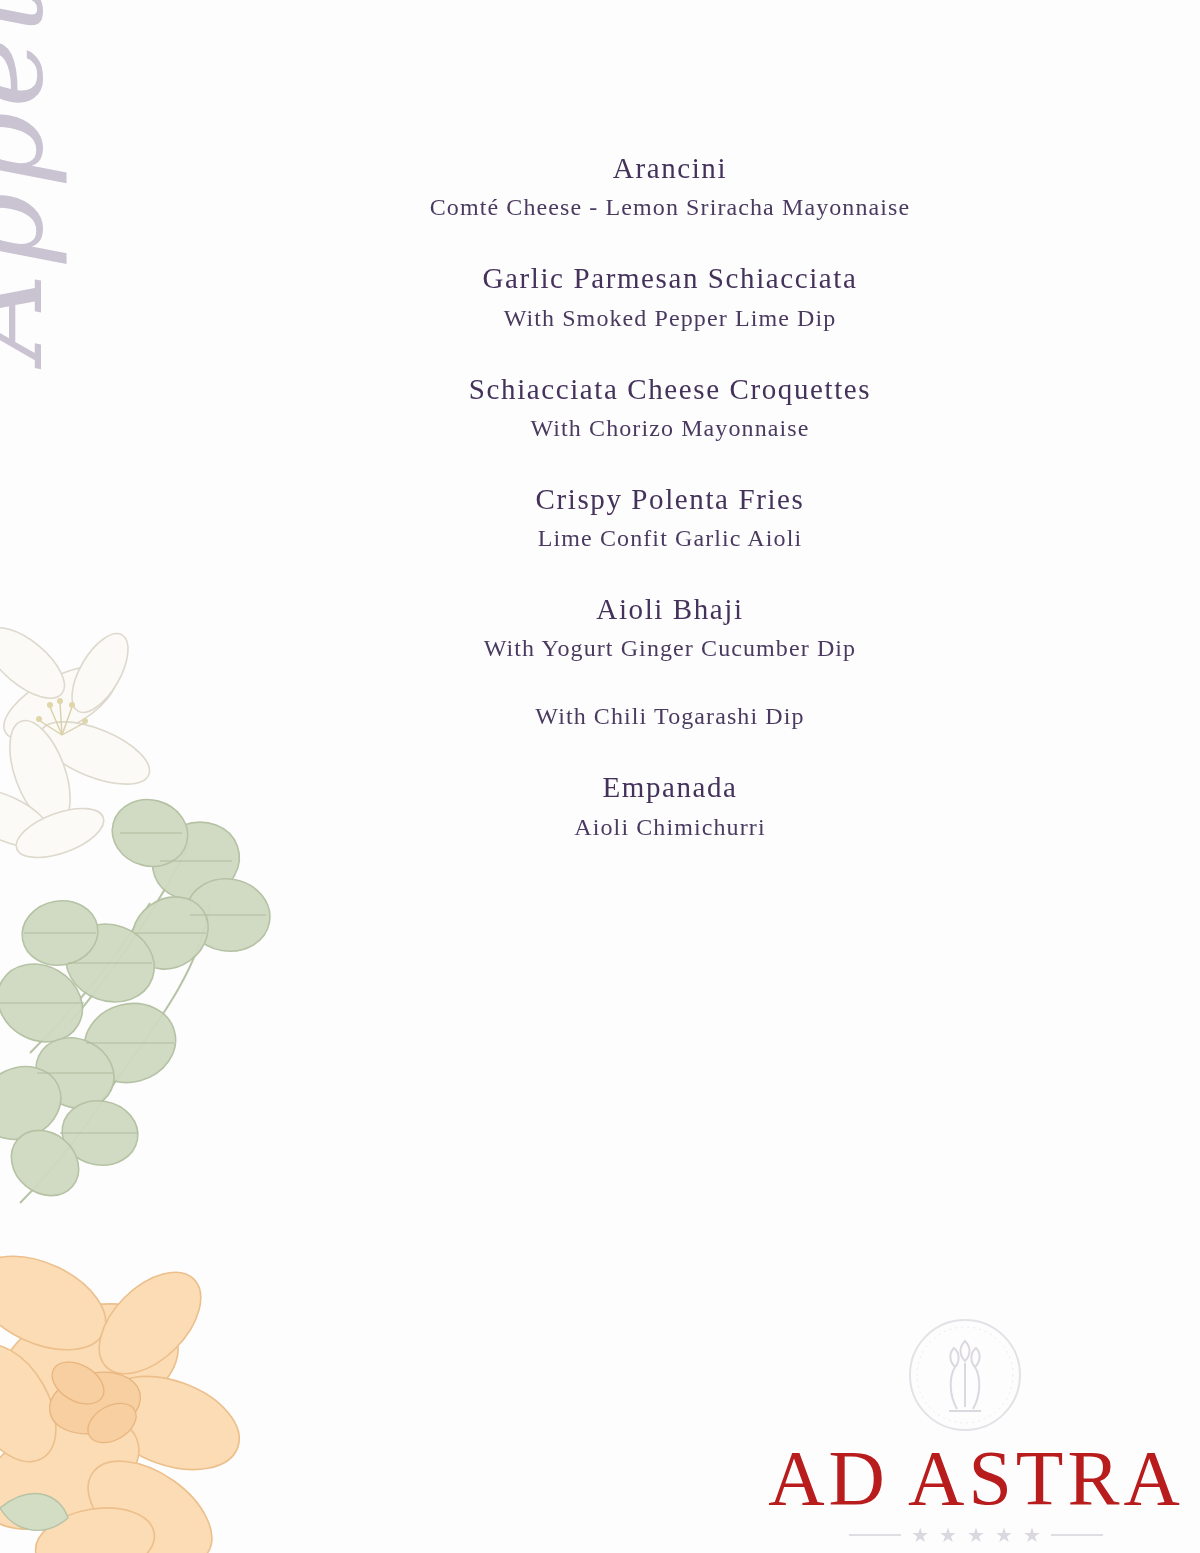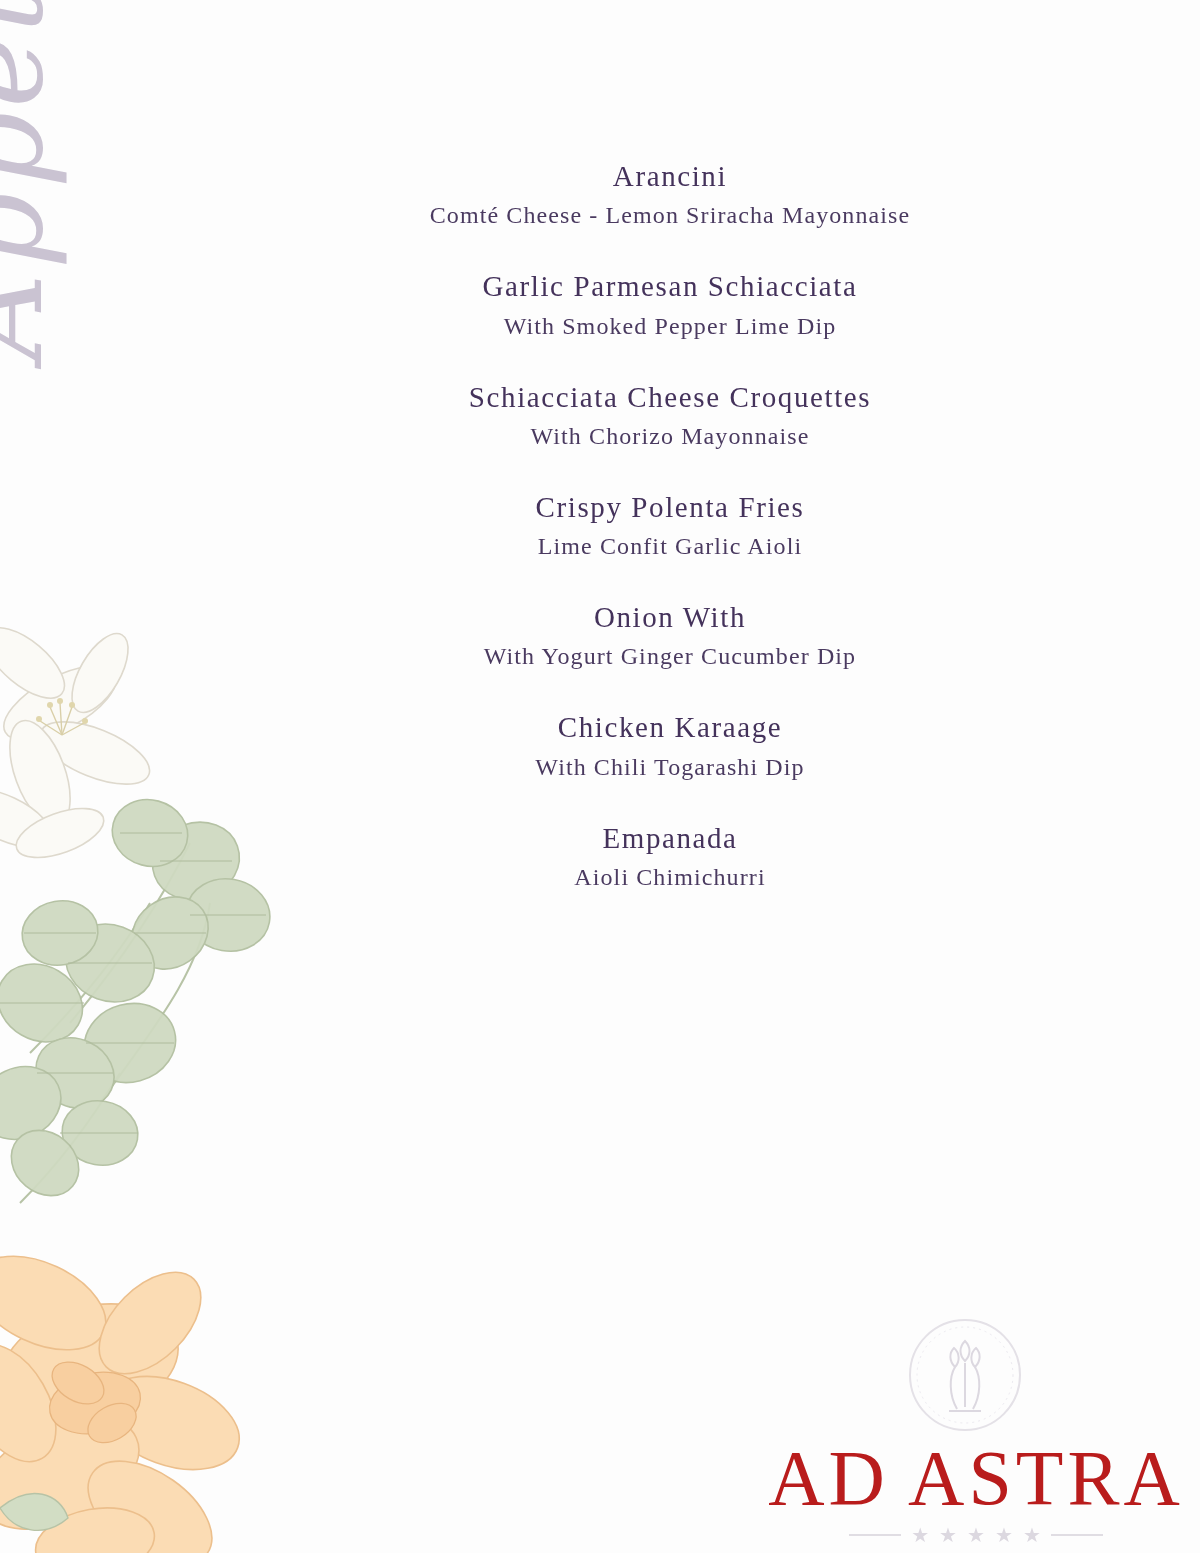--- a/index.html
+++ b/index.html
@@ -48,21 +48,20 @@
   
   .menu {
     position: absolute;
     left: 280px;
     top: 150px;
     width: 780px;
     text-align: center;
   }
   .menu-item {
     margin-bottom: 38px;
-    margin-top: 8px;
   }
   .item-name {
     font-family: "Liberation Serif", serif;
     font-size: 29px;
     color: #44325b;
     letter-spacing: 1.6px;
     line-height: 1.25;
     margin: 0 0 6px 0;
     font-weight: 400;
   }
@@ -153,26 +152,25 @@
       <p class="item-name">Schiacciata Cheese Croquettes</p>
       <p class="item-desc">With Chorizo Mayonnaise</p>
     </div>
 
     <div class="menu-item">
       <p class="item-name">Crispy Polenta Fries</p>
       <p class="item-desc">Lime Confit Garlic Aioli</p>
     </div>
 
     <div class="menu-item">
-      <p class="item-name">Onion With</p>
+      <p class="item-name">Aioli Bhaji</p>
       <p class="item-desc">With Yogurt Ginger Cucumber Dip</p>
     </div>
 
     <div class="menu-item">
-      <p class="item-name">Chicken Karaage</p>
       <p class="item-desc">With Chili Togarashi Dip</p>
     </div>
 
     <div class="menu-item">
       <p class="item-name">Empanada</p>
       <p class="item-desc">Aioli Chimichurri</p>
     </div>
 
   </div>
 

